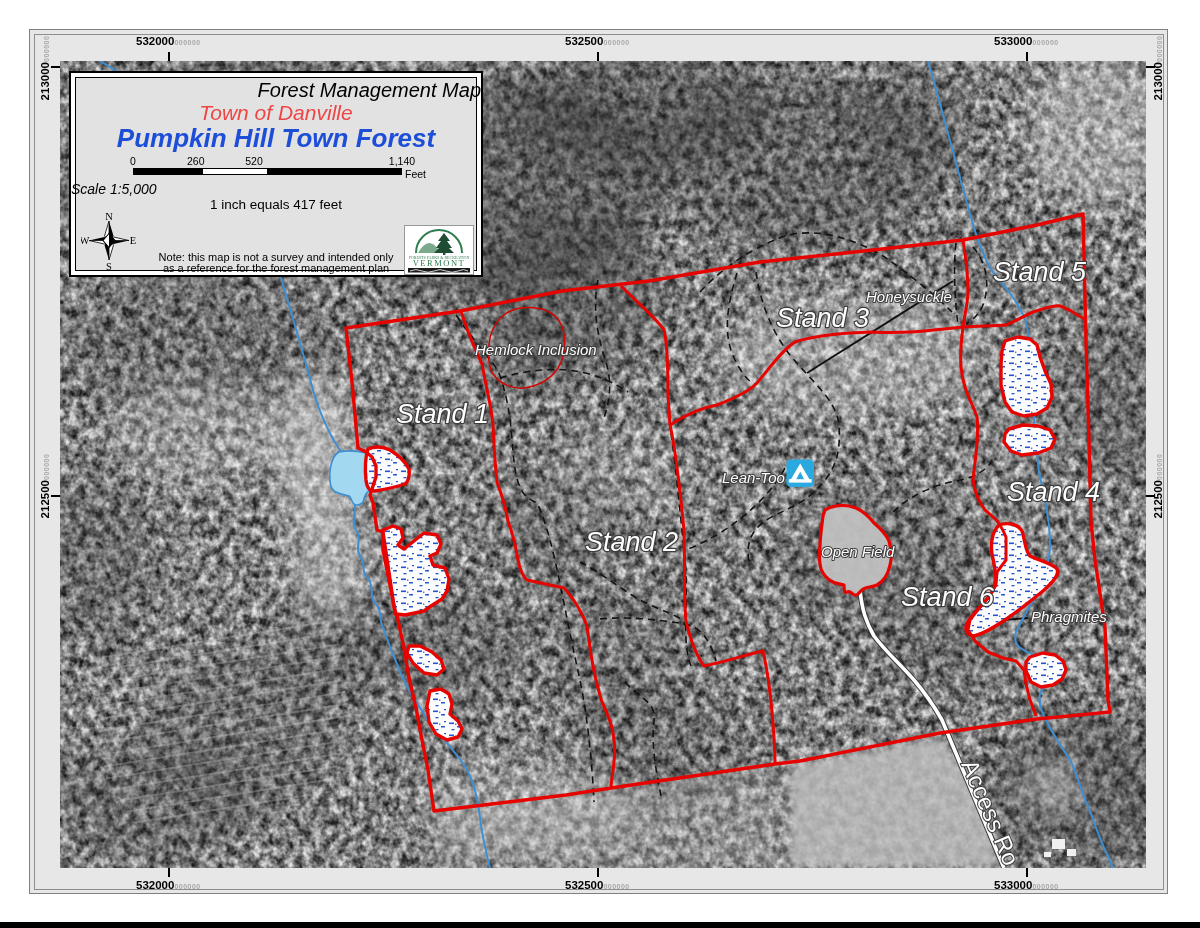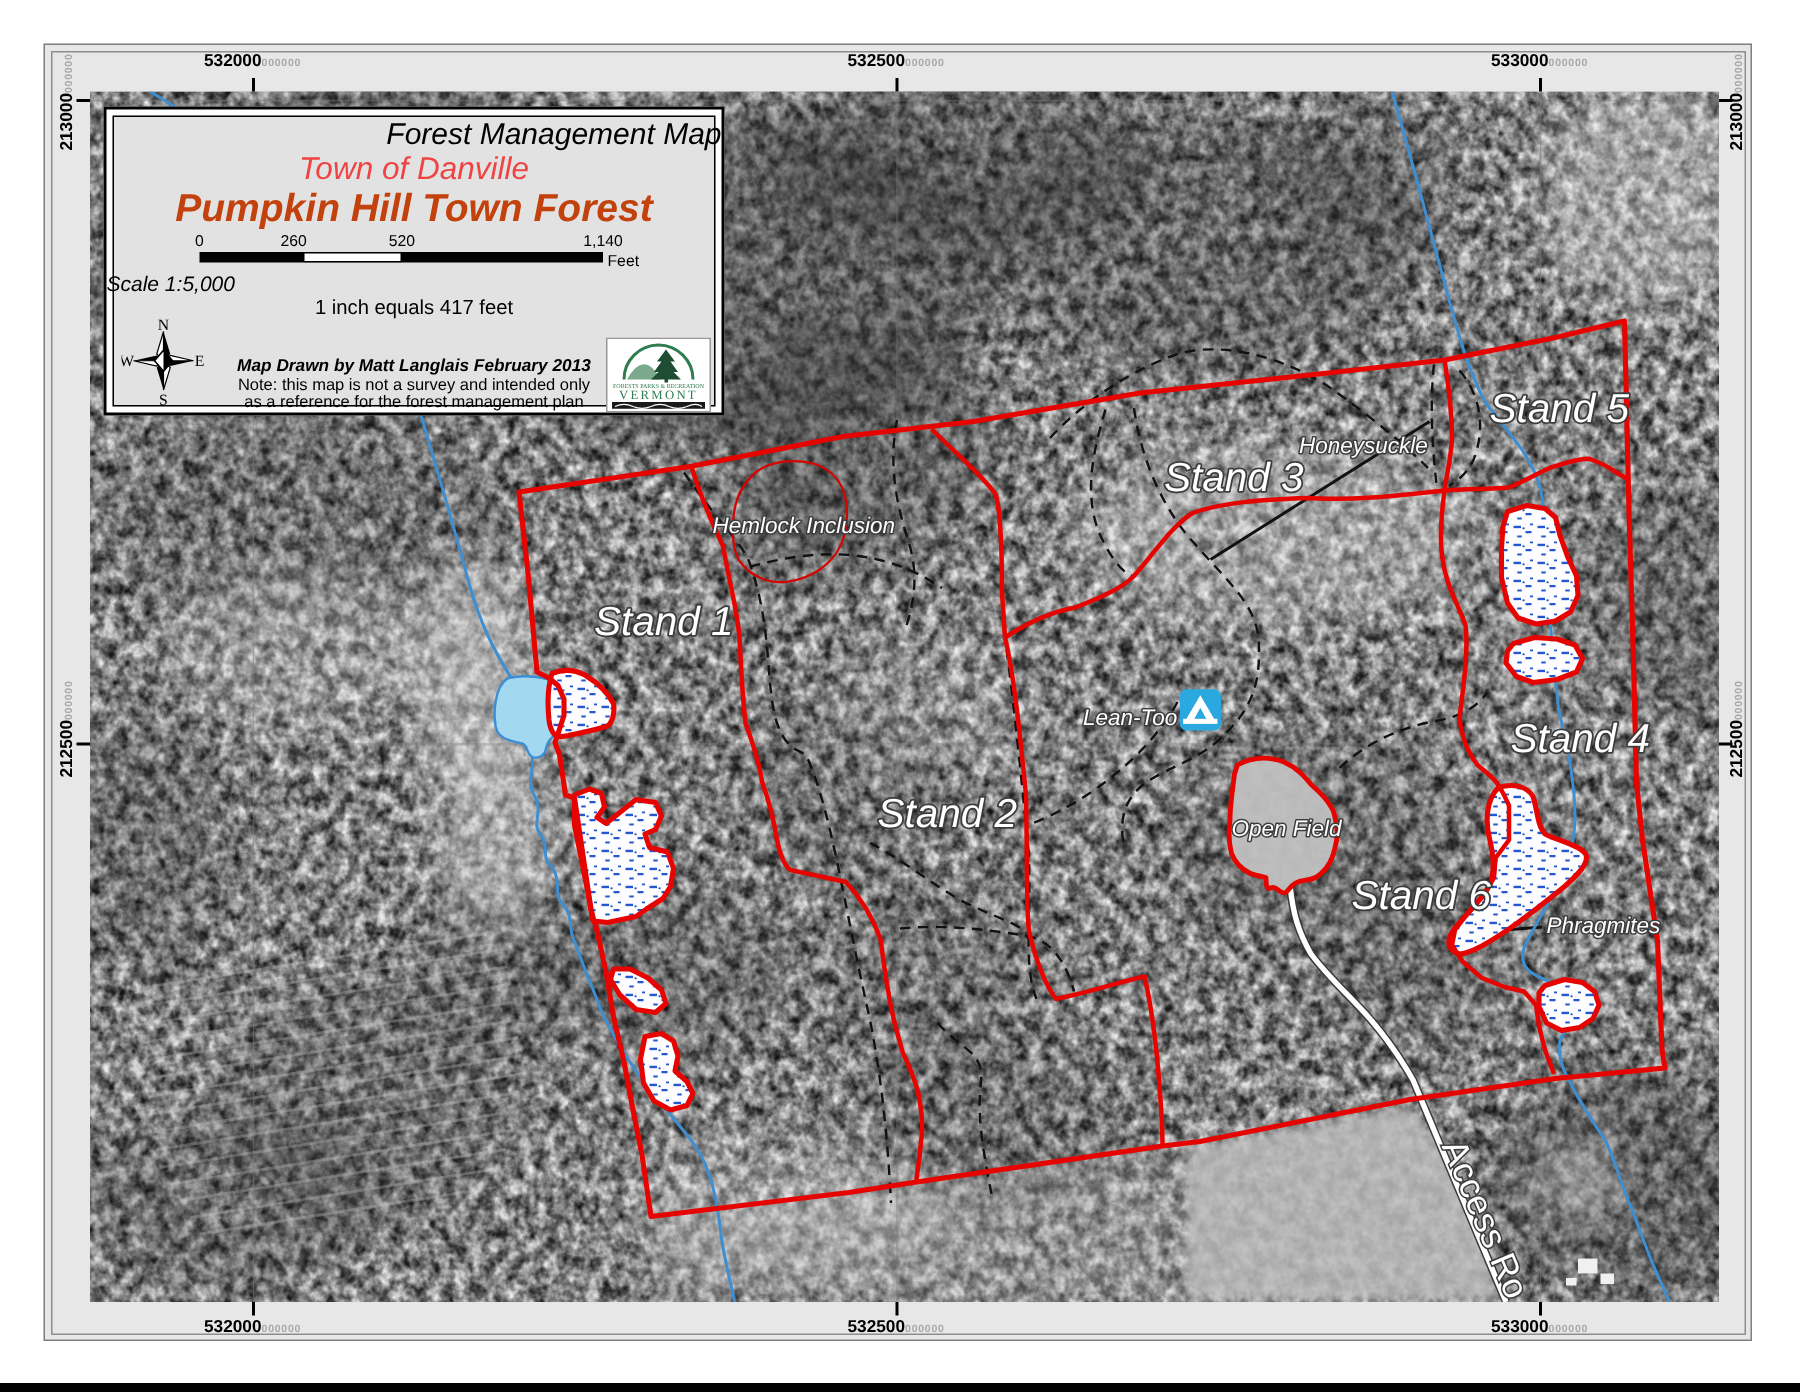--- a/index.html
+++ b/index.html
@@ -247,38 +247,37 @@
 </g>
 </svg>
 
 <div style="position:absolute;left:69px;top:71px;width:410px;height:202px;border:2px solid #000;background:#fff">
  <div style="position:absolute;left:4px;top:4px;right:4px;bottom:4px;border:1px solid #000;background:#e2e2e2"></div>
 
  <div style="position:absolute;left:0;top:6px;width:100%;text-align:right;font-style:italic;font-size:20px;color:#000">Forest Management Map</div>
 
  <div style="position:absolute;left:0;top:28px;width:100%;text-align:center;font-style:italic;font-size:21px;color:#ef4444">Town of Danville</div>
 
- <div style="position:absolute;left:0;top:50px;width:100%;text-align:center;font-style:italic;font-weight:bold;font-size:26px;color:#c2410c">Pumpkin Hill Town Forest</div>
+ <div style="position:absolute;left:0;top:50px;width:100%;text-align:center;font-style:italic;font-weight:bold;font-size:26px;color:#1d4ed8">Pumpkin Hill Town Forest</div>
 
  <div style="position:absolute;left:57px;top:82px;width:10px;text-align:center;font-size:10.5px">0</div>
  <div style="position:absolute;left:116px;top:82px;width:30px;font-size:10.5px">260</div>
- <div style="position:absolute;left:182px;top:82px;width:30px;text-align:center;font-size:10.5px">520</div>
+ <div style="position:absolute;left:168px;top:82px;width:30px;text-align:center;font-size:10.5px">520</div>
  <div style="position:absolute;left:315px;top:82px;width:32px;text-align:center;font-size:10.5px">1,140</div>
 
  <div style="position:absolute;left:62px;top:95px;width:269px;height:7px;background:#000"></div>
  <div style="position:absolute;left:131px;top:95px;width:66px;height:7px;background:#fff;border:1px solid #000;box-sizing:border-box"></div>
 
  <div style="position:absolute;left:334px;top:95px;font-size:10.5px">Feet</div>
 
  <div style="position:absolute;left:0;top:108px;width:100%;text-align:left;font-style:italic;font-size:14px">Scale 1:5,000</div>
 
  <div style="position:absolute;left:0;top:124px;width:100%;text-align:center;font-size:13.5px">1 inch equals 417 feet</div>
 
 
- <div style="position:absolute;left:0;top:165px;width:100%;text-align:center;font-style:italic;font-weight:bold;font-size:11.5px">Map Drawn by Matt Langlais February 2013</div>
 
  <div style="position:absolute;left:0;top:179px;width:100%;text-align:center;font-size:11px;line-height:10.5px">Note: this map is not a survey and intended only<br>as a reference for the forest management plan</div>
 
  <svg style="position:absolute;left:10px;top:136px" width="56" height="62" viewBox="0 0 56 62">
   <g>
    <text x="28" y="11" font-size="10.5" font-family="Liberation Serif, serif" text-anchor="middle">N</text>
    <text x="28" y="61" font-size="10.5" font-family="Liberation Serif, serif" text-anchor="middle">S</text>
    <text x="3.5" y="35" font-size="10.5" font-family="Liberation Serif, serif" text-anchor="middle">W</text>
    <text x="52" y="35" font-size="10.5" font-family="Liberation Serif, serif" text-anchor="middle">E</text>
    <path d="M28,12 L32.5,27 L28,31.5 Z" fill="#000"></path>

